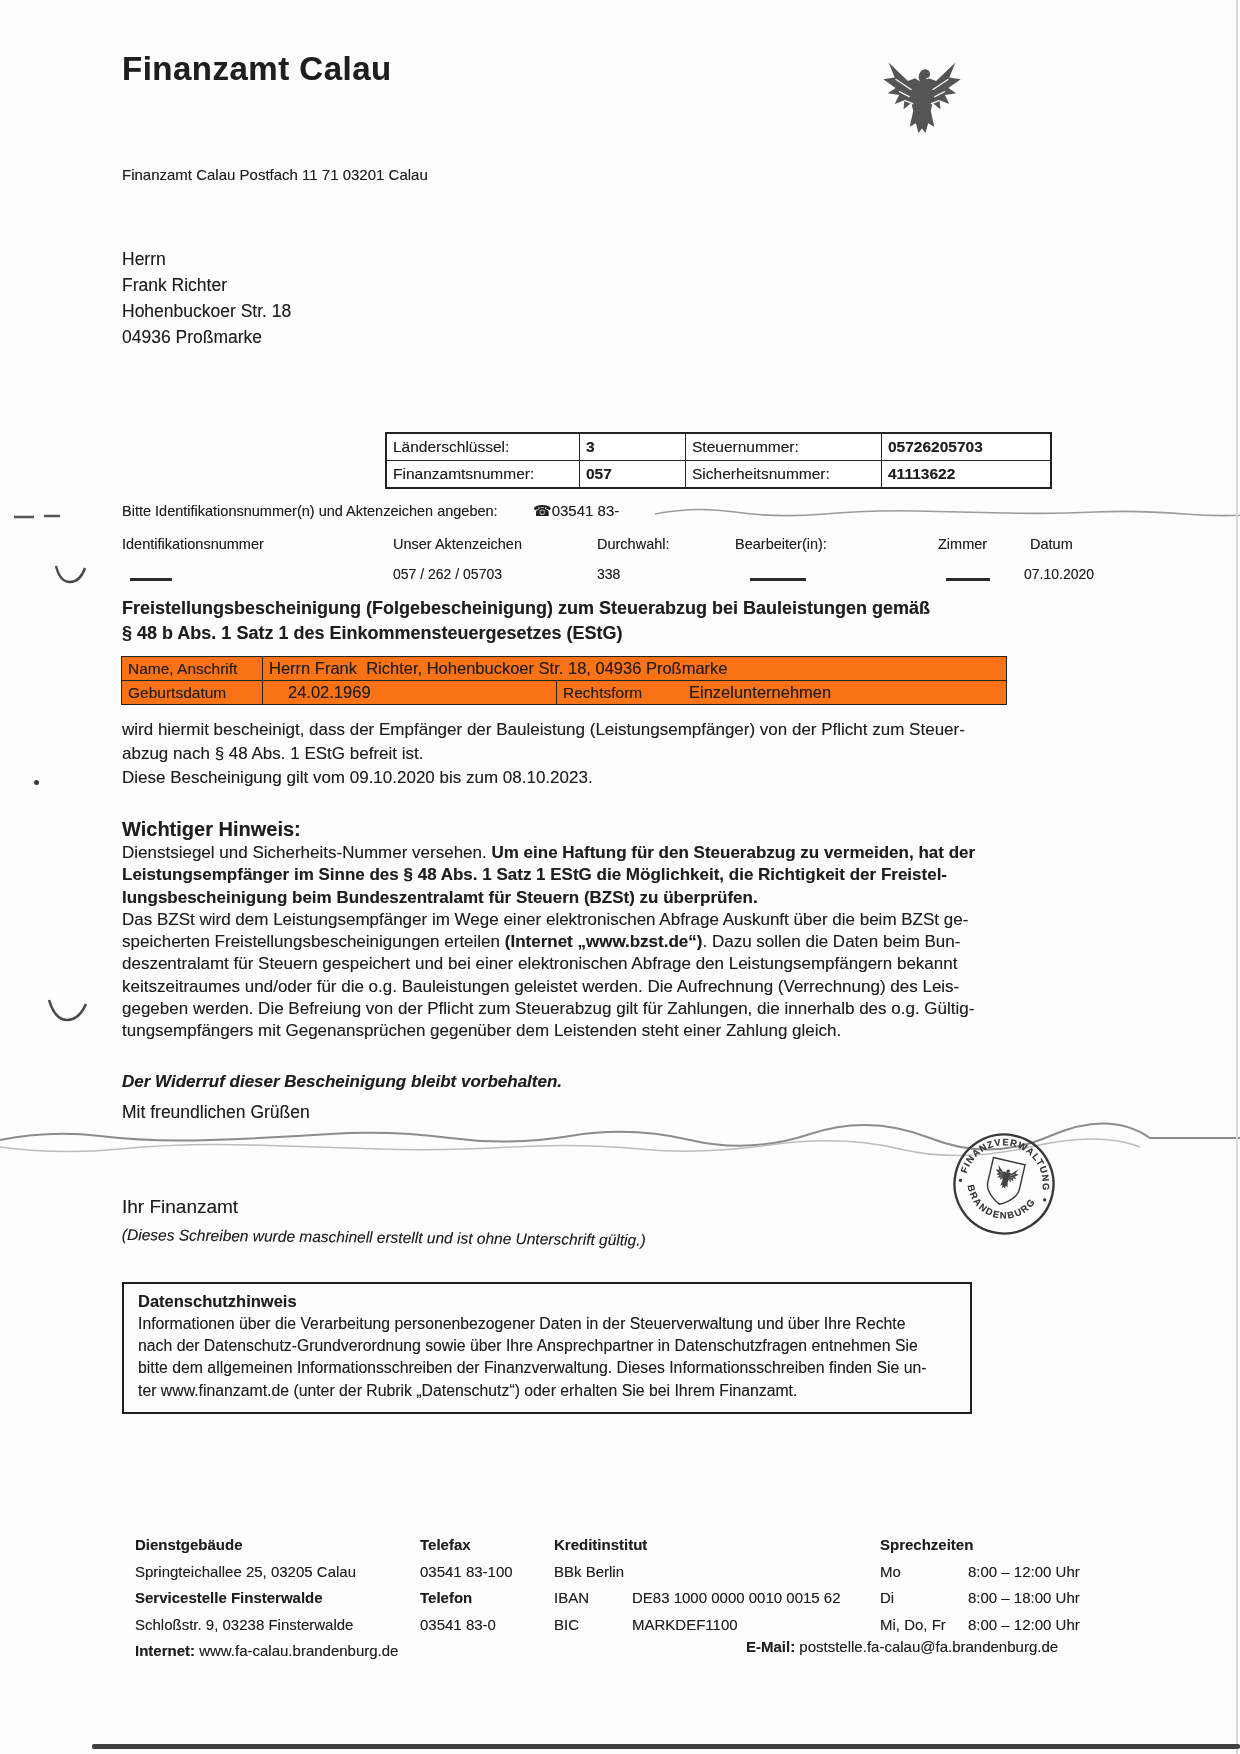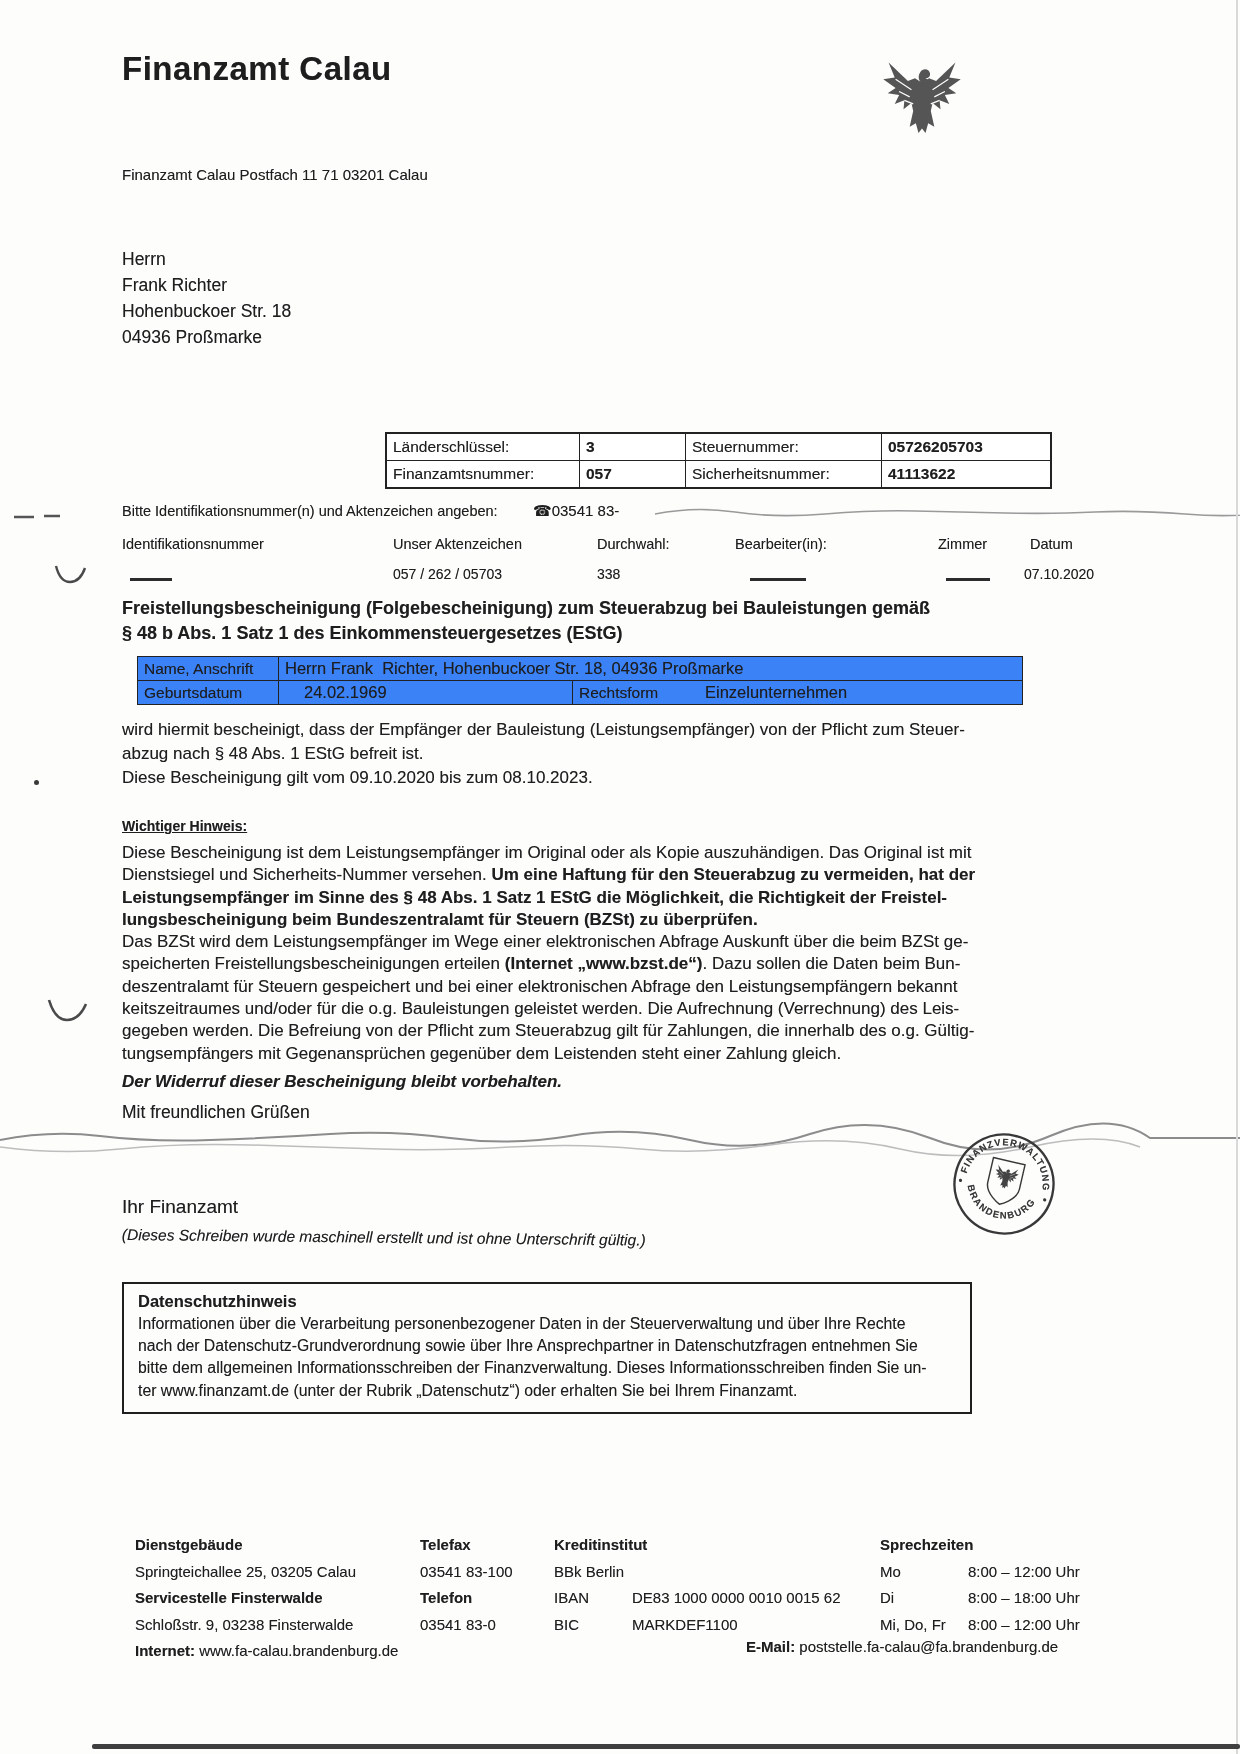--- a/index.html
+++ b/index.html
@@ -24,31 +24,31 @@
   .infotable .c:nth-child(4n+1){border-left:none;}
   
   .bitte{left:122px;top:503px;font-size:14.5px;}
   .phoneline{left:533px;top:502px;font-size:15px;}
   .reflabel{top:536px;font-size:14.5px;}
   .refvalue{top:566px;font-size:14px;}
   .refdash{top:578px;height:3px;background:#2c2c2c;}
   
   .subject{left:122px;top:596px;font-size:18px;font-weight:bold;line-height:24.5px;}
   
-  .apptable{left:137px;top:656px;display:grid;grid-template-columns:141px 294px 124px 325px;border:1.8px solid #222;font-size:15.5px;background:#3b82f6;}
+  .apptable{left:121px;top:656px;display:grid;grid-template-columns:141px 294px 124px 325px;border:1.8px solid #222;font-size:15.5px;background:#f97316;}
   .apptable .c{height:23px;line-height:23px;padding-left:6px;white-space:pre;overflow:visible;}
   .apptable .r2{border-top:1.6px solid #222;}
   .apptable .br{border-right:1.6px solid #222;}
   .apptable .name-val{grid-column:2/5;font-size:16.5px;}
   .apptable .pad{padding-left:25px;font-size:16.5px;}
   .apptable .val2{font-size:16.5px;padding-left:8px;}
   
   .certify{left:122px;top:718px;font-size:17px;line-height:23.5px;}
   .validity{left:122px;top:768px;font-size:17px;}
-  .hinthead{left:122px;top:818px;font-size:14px;font-weight:bold;text-decoration:underline;}
+  .hinthead{left:122px;top:818px;font-size:20px;font-weight:bold;}
   .hintblock{left:122px;top:842px;font-size:17px;line-height:22.3px;}
   .revocation{left:122px;top:1072px;font-size:17px;font-weight:bold;font-style:italic;}
   .greeting{left:122px;top:1102px;font-size:17.5px;}
   
   .seal{left:950px;top:1130px;width:108px;height:108px;}
   .yourtaxoffice{left:122px;top:1196px;font-size:19px;}
   .machinenote{left:122px;top:1226px;font-size:15.5px;font-style:italic;transform:rotate(.6deg);transform-origin:left top;}
   
   .privacybox{left:122px;top:1282px;width:850px;border:2px solid #1f1f1f;padding:8px 14px 10px 14px;box-sizing:border-box;}
   .privacybox .ph{font-size:16.5px;font-weight:bold;margin-bottom:2px;white-space:nowrap;}
@@ -151,21 +151,20 @@
 
   <div class="abs certify">
     <div>wird hiermit bescheinigt, dass der Empfänger der Bauleistung (Leistungsempfänger) von der Pflicht zum Steuer-</div>
     <div>abzug nach § 48 Abs. 1 EStG befreit ist.</div>
   </div>
   <div class="abs validity">Diese Bescheinigung gilt vom 09.10.2020 bis zum 08.10.2023.</div>
   <div class="abs dotmark"></div>
 
   <div class="abs hinthead">Wichtiger Hinweis:</div>
   <div class="abs hintblock">
-    <div><span>Diese Bescheinigung ist dem Leistungsempfänger im Original oder als Kopie auszuhändigen. Das Original ist mit</span></div>
     <div><span>Dienstsiegel und Sicherheits-Nummer versehen. </span><span class="b">Um eine Haftung für den Steuerabzug zu vermeiden, hat der</span></div>
     <div><span class="b">Leistungsempfänger im Sinne des § 48 Abs. 1 Satz 1 EStG die Möglichkeit, die Richtigkeit der Freistel-</span></div>
     <div><span class="b">lungsbescheinigung beim Bundeszentralamt für Steuern (BZSt) zu überprüfen.</span></div>
     <div><span>Das BZSt wird dem Leistungsempfänger im Wege einer elektronischen Abfrage Auskunft über die beim BZSt ge-</span></div>
     <div><span>speicherten Freistellungsbescheinigungen erteilen </span><span class="b">(Internet „www.bzst.de“)</span><span>. Dazu sollen die Daten beim Bun-</span></div>
     <div><span>deszentralamt für Steuern gespeichert und bei einer elektronischen Abfrage den Leistungsempfängern bekannt</span></div>
     <div><span>keitszeitraumes und/oder für die o.g. Bauleistungen geleistet werden. Die Aufrechnung (Verrechnung) des Leis-</span></div>
     <div><span>gegeben werden. Die Befreiung von der Pflicht zum Steuerabzug gilt für Zahlungen, die innerhalb des o.g. Gültig-</span></div>
     <div><span>tungsempfängers mit Gegenansprüchen gegenüber dem Leistenden steht einer Zahlung gleich.</span></div>
   </div>

